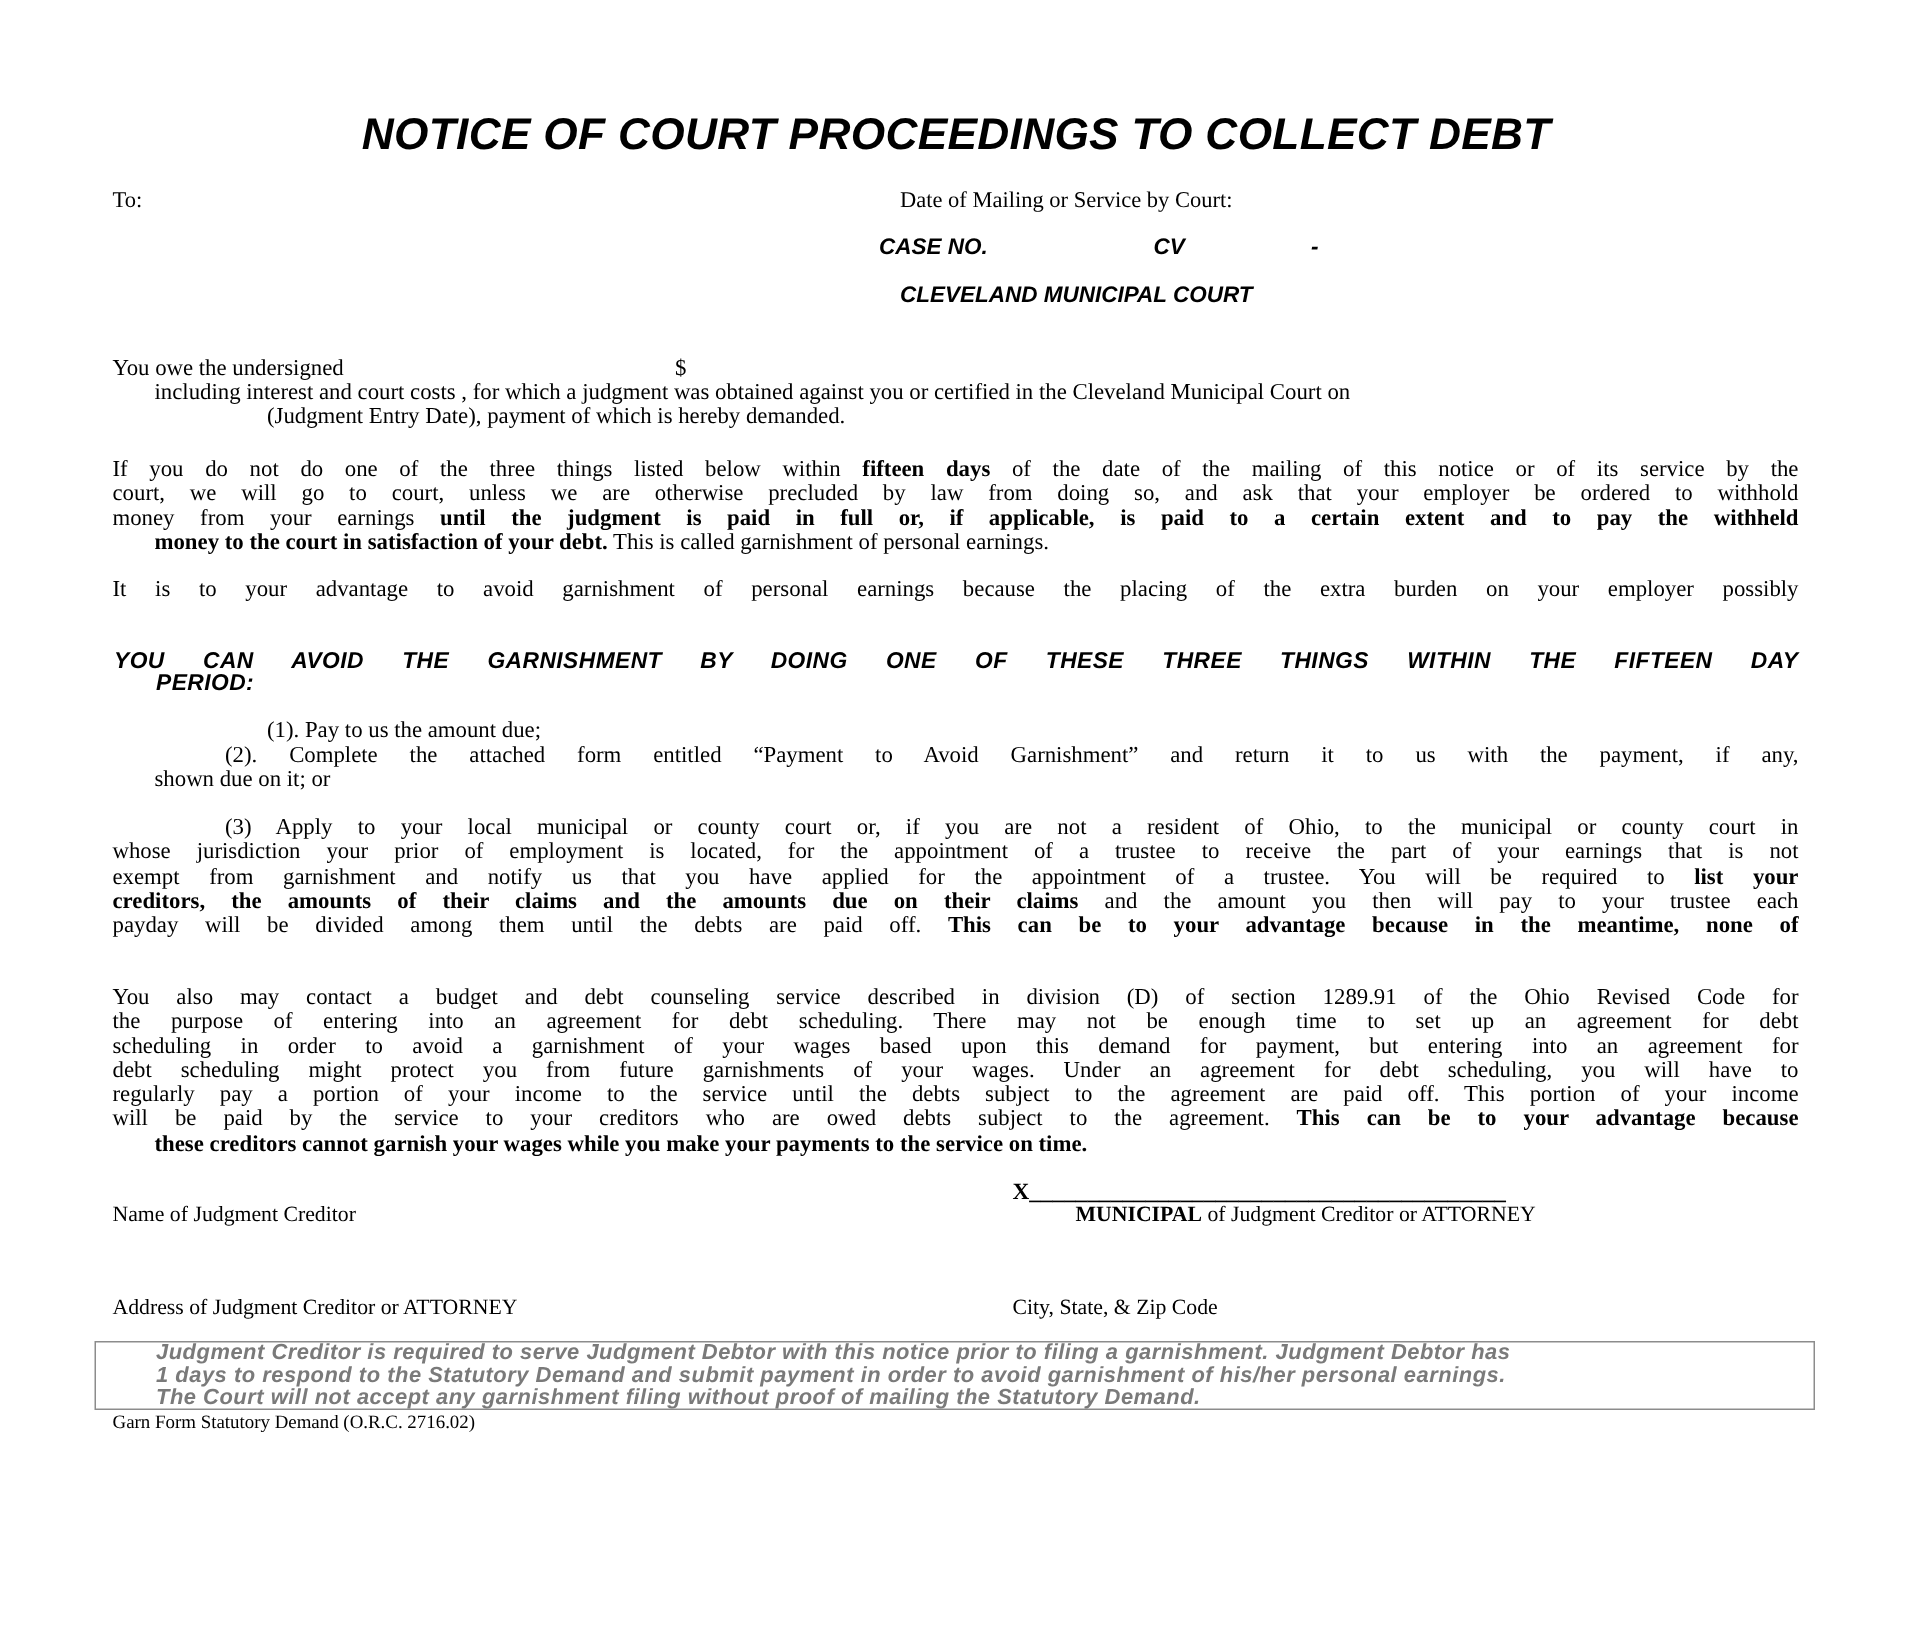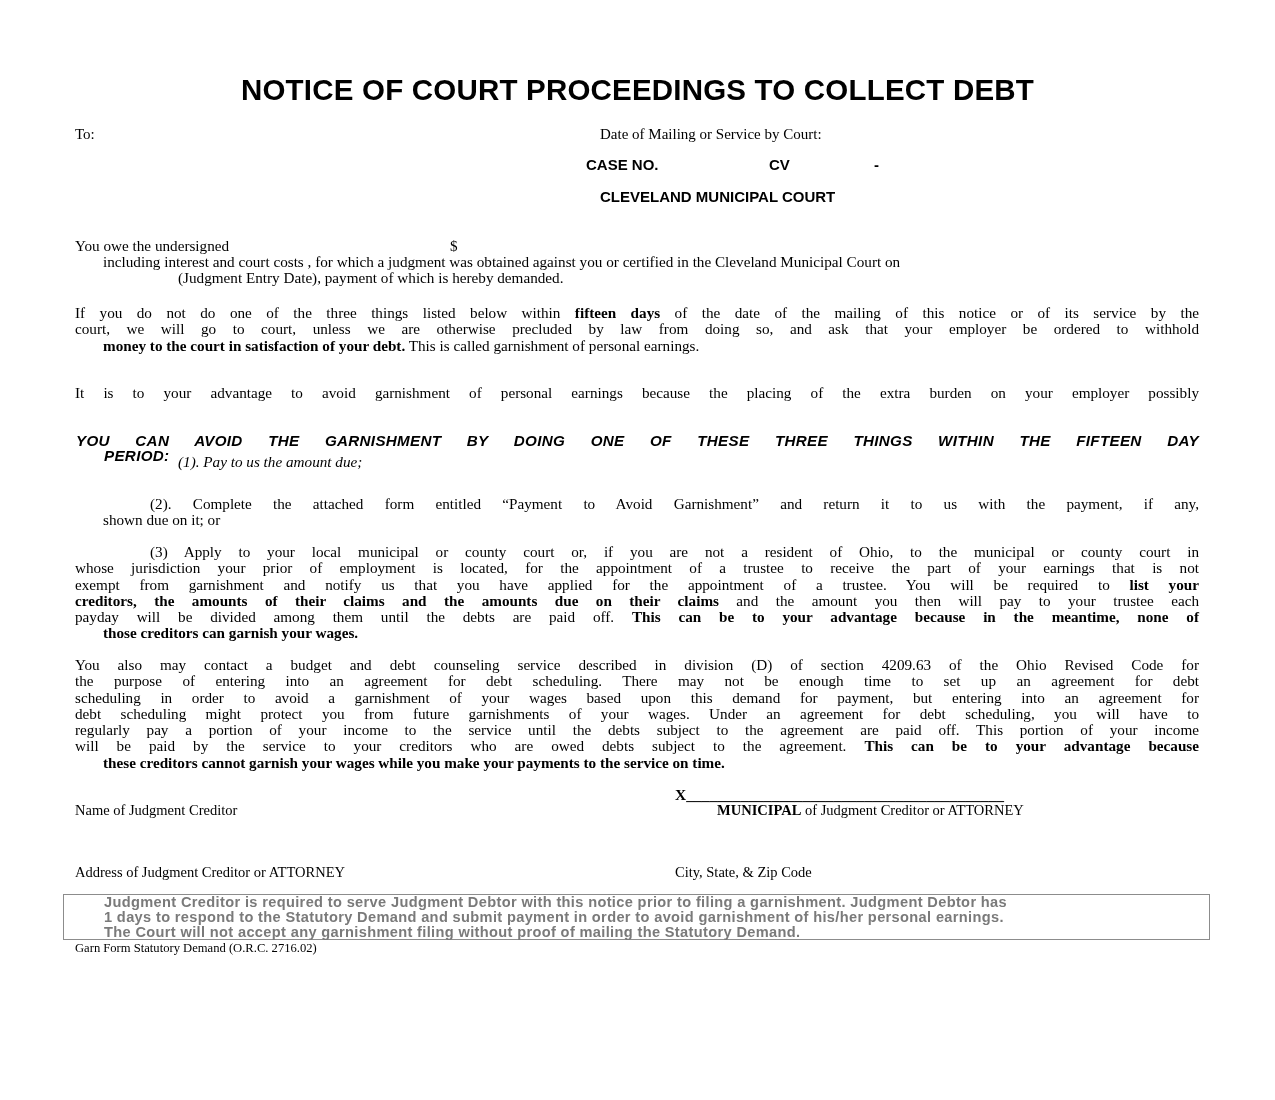--- a/index.html
+++ b/index.html
@@ -1,18 +1,18 @@
 <!DOCTYPE html>
 <html><head>
 <meta charset="utf-8">
 <style>
   html, body { margin: 0; padding: 0; background: #ffffff; }
   body { width: 1275px; height: 1100px; position: relative; overflow: hidden; color: #000; }
   .serif { font-family: "Liberation Serif", "DejaVu Serif", serif; }
-  .sans { font-family: "Liberation Sans", "DejaVu Sans", sans-serif; }
+  .sans { font-family: "Liberation Sans", "DejaVu Sans", sans-serif; font-style: italic; }
   .abs { position: absolute; }
 
   .title { left: 0; width: 1275px; top: 73px; text-align: center; font-size: 29.5px; font-weight: bold; letter-spacing: 0.2px; }
 
   .to-label { left: 75px; top: 126px; font-size: 15px; }
   .date-label { left: 600px; top: 126px; font-size: 15px; }
   .case-row { left: 586px; top: 156px; font-size: 15px; font-weight: bold; }
   .case-row span { display: inline-block; }
   .case-label { width: 183px; }
   .case-cv { width: 105px; }
@@ -55,52 +55,52 @@
 <div class="abs serif owe-line">You owe the undersigned</div>
 <div class="abs serif owe-dollar">$</div>
 <div class="abs serif body-block" style="top:254px;">
   <span class="line">including interest and court costs , for which a judgment was obtained against you or certified in the Cleveland Municipal Court on</span>
   <span class="line indent">(Judgment Entry Date), payment of which is hereby demanded.</span>
 </div>
 
 <div class="abs serif body-block" style="top:305px;">
   <span class="justify-line"><span>If you do not do one of the three things listed below within </span><b>fifteen days</b><span> of the date of the mailing of this notice or of its service by the</span></span>
   <span class="justify-line">court, we will go to court, unless we are otherwise precluded by law from doing so, and ask that your employer be ordered to withhold</span>
+  <span class="justify-line"><span>money from your earnings </span><b>until the judgment is paid in full or, if applicable, is paid to a certain extent and to pay the withheld</b></span>
   <span class="line"><b>money to the court in satisfaction of your debt.</b><span> This is called garnishment of personal earnings.</span></span>
 </div>
 
 <div class="abs serif body-block" style="top:385px;">
   <span class="justify-line">It is to your advantage to avoid garnishment of personal earnings because the placing of the extra burden on your employer possibly</span>
 </div>
 
 <div class="abs sans heading-italic">
   <span class="justify-line">YOU CAN AVOID THE GARNISHMENT BY DOING ONE OF THESE THREE THINGS WITHIN THE FIFTEEN DAY</span>
   <span class="line">PERIOD:</span>
 </div>
 
-<div class="abs serif body-block" style="top:454px;font-style:italic;">
+<div class="abs serif body-block" style="top:479px;">
   <span class="line indent">(1).  Pay to us the amount due;</span>
 </div>
 
 <div class="abs serif body-block" style="top:496px;">
   <span class="justify-line indent" style="padding-left:75px;">(2).  Complete the attached form entitled “Payment to Avoid Garnishment” and return it to us with the payment, if any,</span>
   <span class="line">shown due on it; or</span>
 </div>
 
 <div class="abs serif body-block" style="top:544px;">
   <span class="justify-line indent">(3)  Apply to your local municipal or county court or, if you are not a resident of Ohio, to the municipal or county court in</span>
   <span class="justify-line">whose jurisdiction your prior of employment is located, for the appointment of a trustee to receive the part of your earnings that is not</span>
   <span class="justify-line"><span>exempt from garnishment and notify us that you have applied for the appointment of a trustee.  You will be required to </span><b>list your</b></span>
   <span class="justify-line"><b>creditors, the amounts of their claims and the amounts due on their claims</b><span> and the amount you then will pay to your trustee each</span></span>
   <span class="justify-line"><span>payday will be divided among them until the debts are paid off.  </span><b>This can be to your advantage because in the meantime, none of</b></span>
-  <span class="line"><b>those creditors can garnish your wages.</b></span>
 </div>
 
 <div class="abs serif body-block" style="top:657px;">
-  <span class="justify-line">You also may contact a budget and debt counseling service described in division (D) of section 4209.63 of the Ohio Revised Code for</span>
+  <span class="justify-line">You also may contact a budget and debt counseling service described in division (D) of section 1289.91 of the Ohio Revised Code for</span>
   <span class="justify-line">the purpose of entering into an agreement for debt scheduling.  There may not be enough time to set up an agreement for debt</span>
   <span class="justify-line">scheduling in order to avoid a garnishment of your wages based upon this demand for payment, but entering into an agreement for</span>
   <span class="justify-line">debt scheduling might protect you from future garnishments of your wages.  Under an agreement for debt scheduling, you will have to</span>
   <span class="justify-line">regularly pay a portion of your income to the service until the debts subject to the agreement are paid off.  This portion of your income</span>
   <span class="justify-line"><span>will be paid by the service to your creditors who are owed debts subject to the agreement.  </span><b>This can be to your advantage because</b></span>
   <span class="line"><b>these creditors cannot garnish your wages while you make your payments to the service on time.</b></span>
 </div>
 
 <div class="abs serif sig-x">X_________________________________________</div>
 <div class="abs serif sig-label"><b>MUNICIPAL</b><span> of Judgment Creditor or ATTORNEY</span></div>

